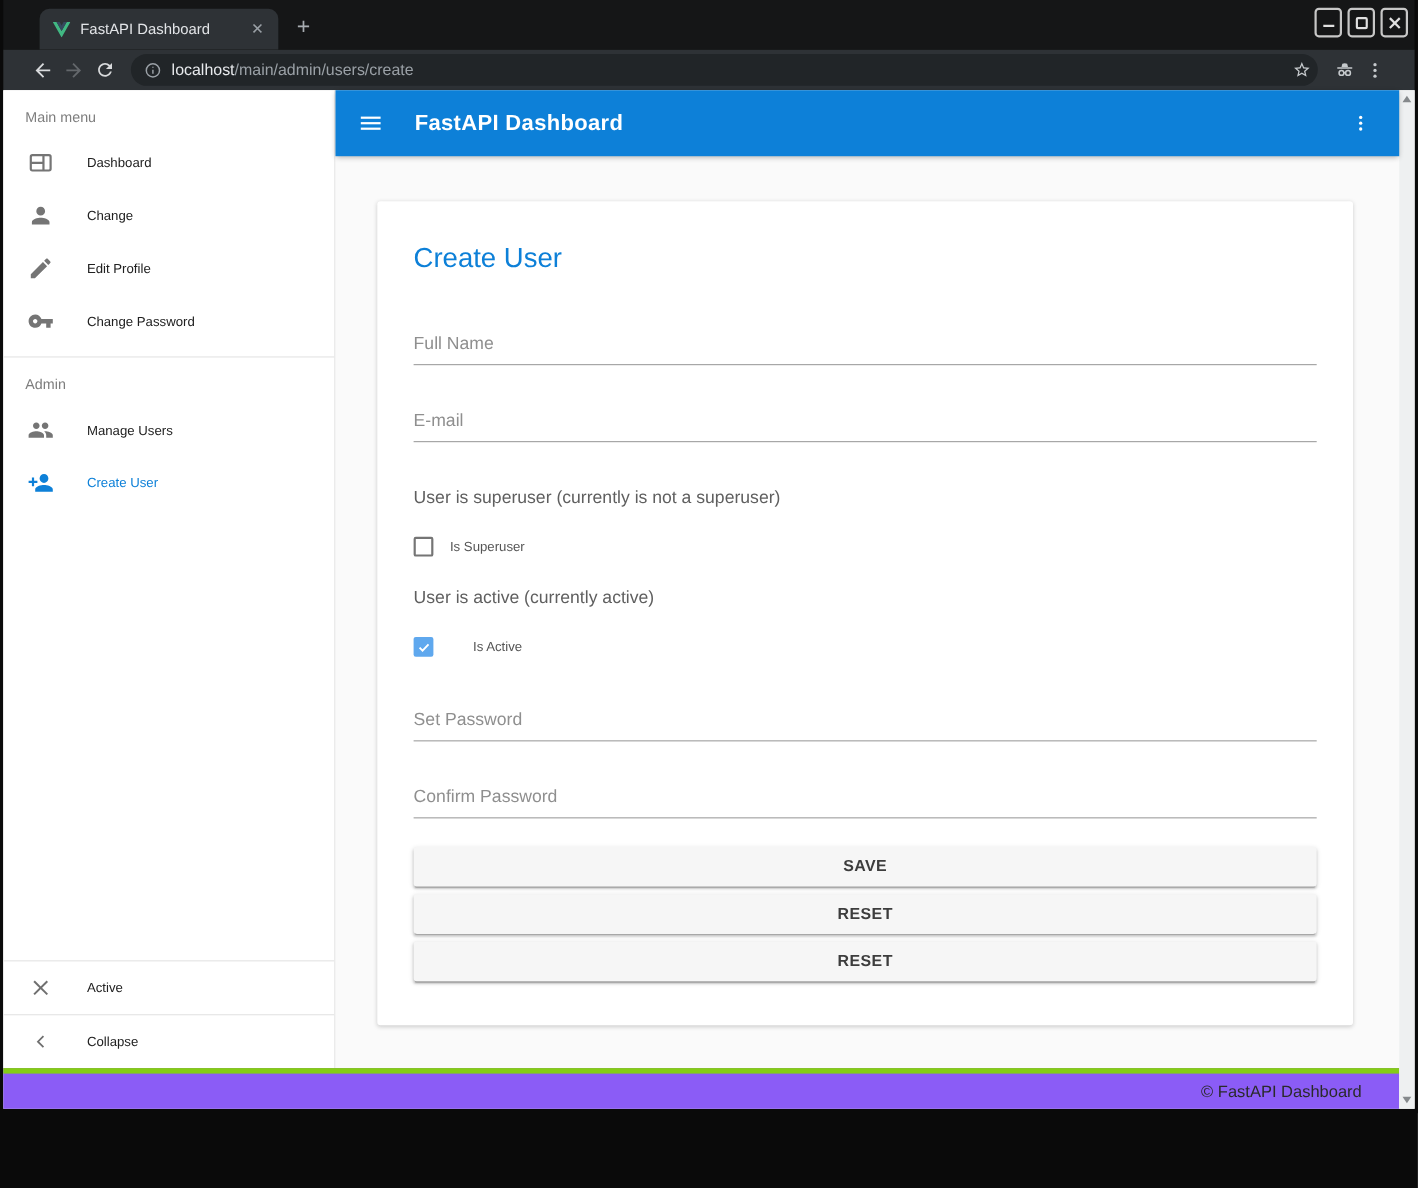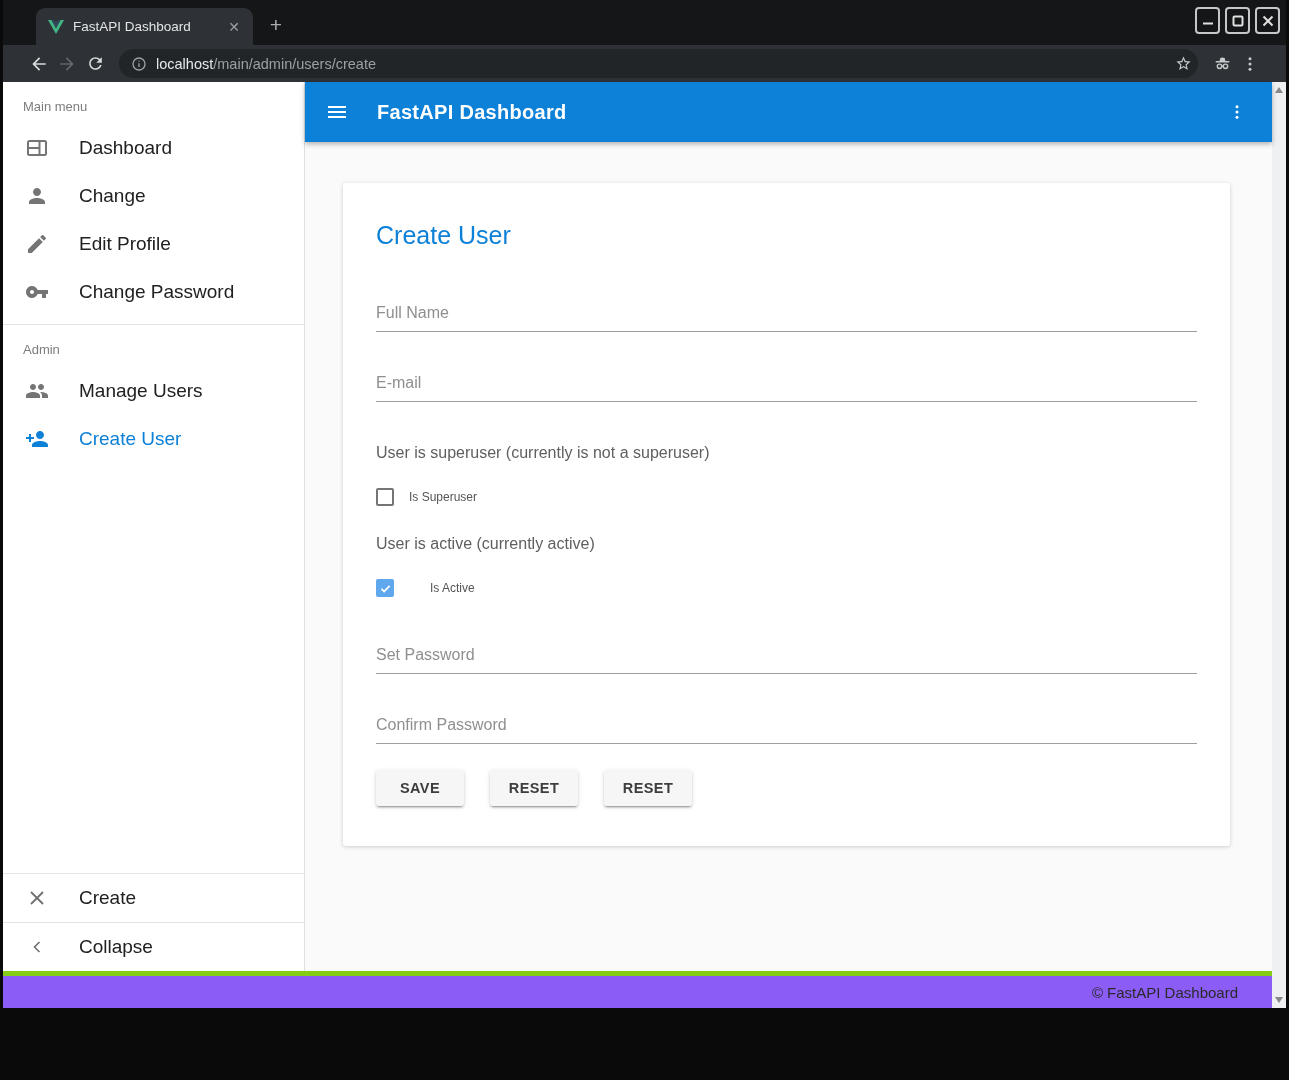--- a/index.html
+++ b/index.html
@@ -34,21 +34,21 @@
   .page-col { flex:1; display:flex; flex-direction:column; min-width:0; }
   .body-row { flex:1; display:flex; min-height:0; }
 
   
   .sidebar { width:302px; flex:none; background:#fff; border-right:1px solid #dedede;
              display:flex; flex-direction:column; overflow:hidden; }
   .subheader { height:42px; display:flex; align-items:center; padding:6px 0 0 20px;
                font-size:13px; color:#7d7d7d; }
   .side-item { height:48px; display:flex; align-items:center; padding-left:22px; cursor:pointer; }
   .side-item .s-icon { width:24px; height:24px; color:#757575; margin-right:30px; flex:none; }
-  .side-item .s-label { font-size:19px; color:#212121; }
+  .side-item .s-label { font-size:12px; color:#212121; }
   .side-item.active .s-icon { color:#0d80d8; }
   .side-item.active .s-label { color:#0d80d8; }
   .divider { height:1px; background:#e3e3e3; margin-top:8px; }
   .divider.flush { margin:0; }
   .sidebar-bottom { margin-top:auto; }
 
   
   .main { flex:1; display:flex; flex-direction:column; background:#fafafa; min-width:0; }
   .appbar { height:60px; flex:none; background:#0d80d8; color:#fff; display:flex; align-items:center;
             padding:0 20px; box-shadow:0 2px 5px rgba(0,0,0,.3); position:relative; z-index:2; }
@@ -68,21 +68,21 @@
   .field.last { margin-bottom:26px; }
 
   .hint { font-size:16px; color:#5f5f5f; margin-bottom:26px; }
   .check-row { display:flex; align-items:center; gap:15px; margin-bottom:29px; }
   .check-row.second { margin-bottom:49px;gap:36px; }
   .checkbox { width:18px; height:18px; border-radius:2px; flex:none; display:flex; align-items:center; justify-content:center; }
   .checkbox.unchecked { border:2px solid #757575; background:#fff; }
   .checkbox.checked { background:#5fa8ee; }
   .check-label { font-size:12px; color:#555555; }
 
-  .btn-row { display:flex; gap:26px; }
+  .btn-row { display:flex; gap:7px;flex-direction:column; }
   .btn { min-width:88px; height:36px; background:#f6f6f6; border:none; border-radius:3px;
          font-family:inherit; font-size:14.5px; font-weight:bold; letter-spacing:.4px; color:#3d3d3d;
          box-shadow:0 3px 1px -2px rgba(0,0,0,.2), 0 2px 2px 0 rgba(0,0,0,.14), 0 1px 5px 0 rgba(0,0,0,.12);
          cursor:pointer; padding:0 16px; }
 
   
   .footer { height:37px; flex:none; background:#8b5cf6; display:flex; align-items:center;
             justify-content:flex-end; padding-right:34px; font-size:15px; color:#2a2a2a;
             border-top:5px solid #84cc16; }
 
@@ -250,21 +250,21 @@
 
           <div class="sidebar-bottom">
             <div class="divider flush"></div>
             <div class="side-item">
               <span class="s-icon">
                 <svg width="24" height="24" viewBox="0 0 24 24" fill="none" stroke="#6f6f6f" stroke-width="1.8">
                     <line x1="6" y1="6" x2="18" y2="18"></line>
                     <line x1="18" y1="6" x2="6" y2="18"></line>
                   </svg>
               </span>
-              <span class="s-label">Create</span>
+              <span class="s-label">Active</span>
             </div>
             <div class="divider flush"></div>
             <div class="side-item">
               <span class="s-icon">
                 <svg width="24" height="24" viewBox="0 0 24 24" fill="none" stroke="#6f6f6f" stroke-width="1.6">
                     <polyline points="14.5 7 9.5 12 14.5 17"></polyline>
                   </svg>
               </span>
               <span class="s-label">Collapse</span>
             </div>

